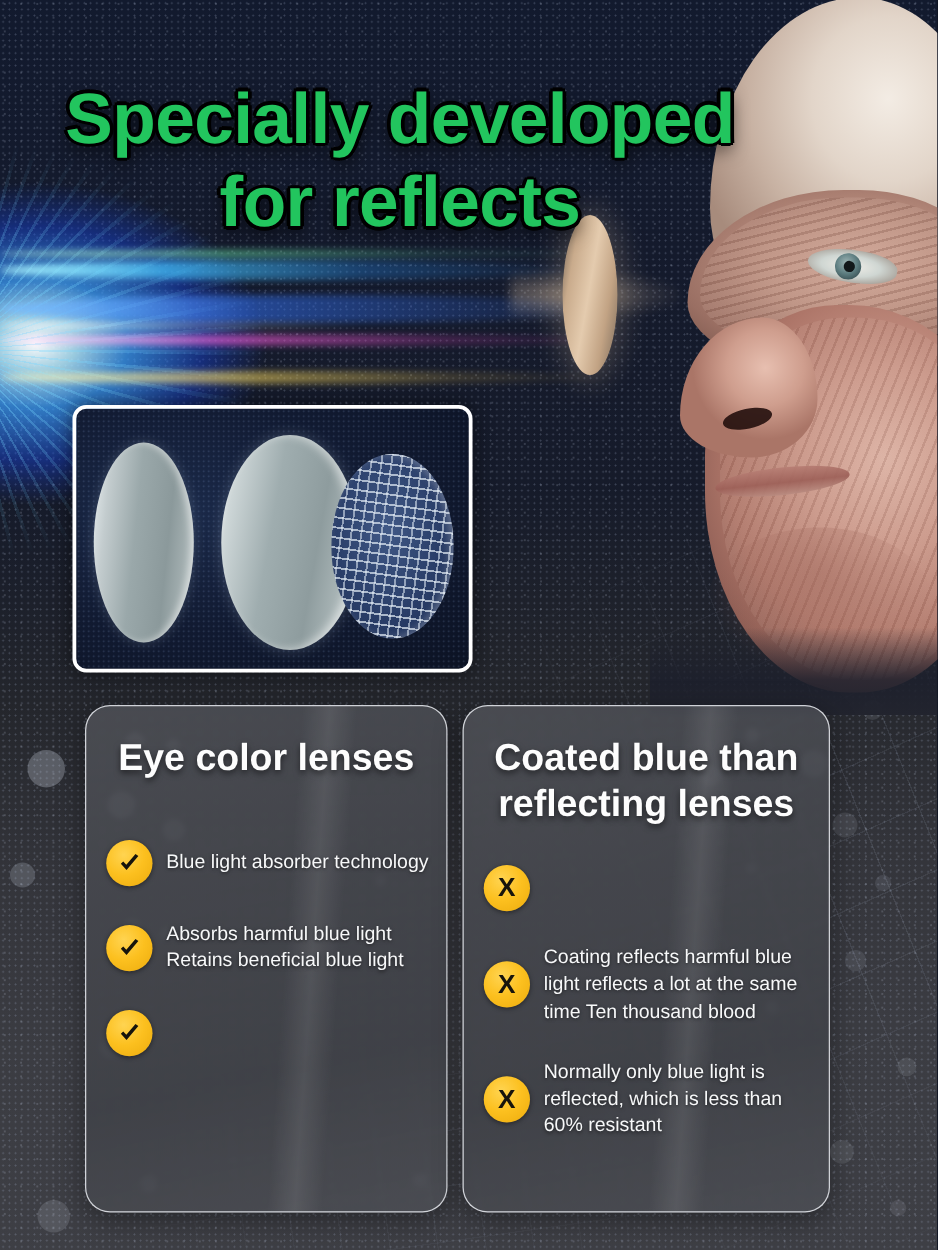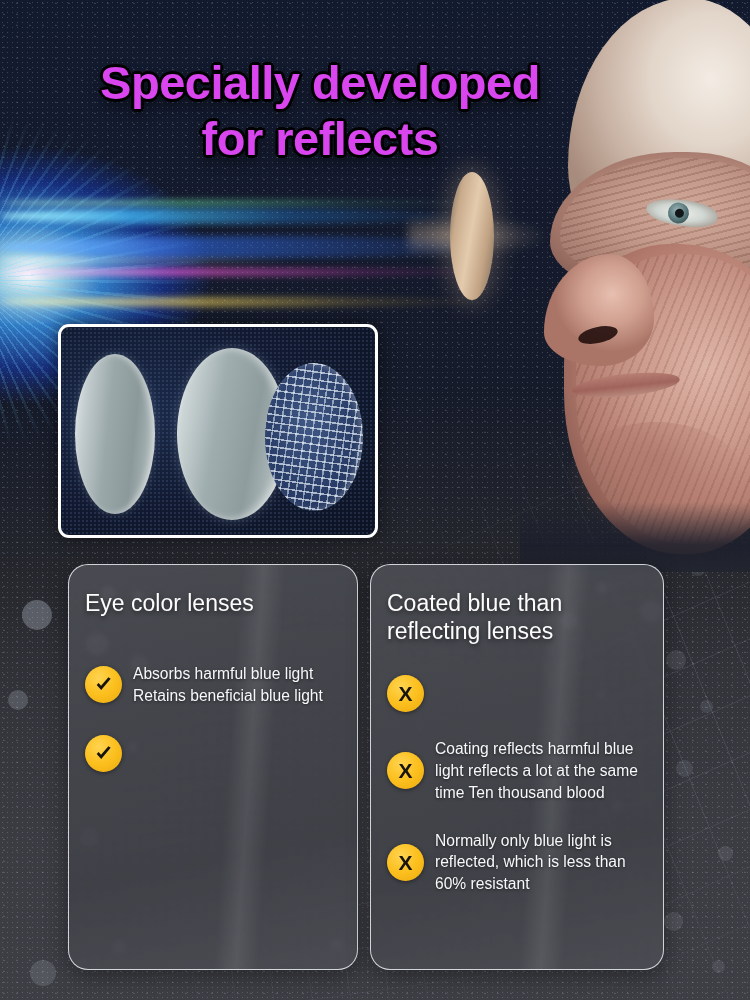--- a/index.html
+++ b/index.html
@@ -238,22 +238,22 @@
     left: 0; bottom: 0; width: 250px; height: 70px;
     background: linear-gradient(180deg, rgba(24,28,44,0) 0%, rgba(28,31,44,.85) 60%, rgba(34,36,46,1) 100%);
   }
 
   
   .headline {
     position: absolute;
     left: 0; top: 24px;
     width: 640px;
     text-align: center;
-    color: #d946ef;
-    font-size: 47px;
+    color: #22c55e;
+    font-size: 57px;
     font-weight: bold;
     line-height: 1.18;
     letter-spacing: -0.5px;
     text-shadow:
       2px 2px 0 #000, -2px 2px 0 #000, 2px -2px 0 #000, -2px -2px 0 #000,
       0 3px 0 #000, 3px 0 0 #000, 0 -3px 0 #000, -3px 0 0 #000,
       0 6px 14px rgba(0,0,0,.7);
     pointer-events: none;
   }
   .headline .l2 { display: block; }
@@ -319,24 +319,24 @@
     left: 55%; top: -12%;
     width: 44px; height: 130%;
     background: linear-gradient(90deg, rgba(255,255,255,0), rgba(255,255,255,.085), rgba(255,255,255,0));
     transform: rotate(4deg);
     pointer-events: none;
   }
   .card-title {
     position: relative;
     margin: 0;
     padding: 24px 16px 0;
-    text-align: left;
+    text-align: center;
     color: #fdfdfd;
-    font-size: 23px;
-    font-weight: normal;
+    font-size: 30px;
+    font-weight: bold;
     line-height: 1.22;
     text-shadow: 0 2px 5px rgba(0,0,0,.55);
   }
   .bullets {
     position: relative;
     margin: 0;
     padding: 0;
     list-style: none;
   }
   .bullets-left  { margin-top: 46px; }
@@ -455,20 +455,28 @@
     <div class="lens-item lens-a"></div>
     <div class="lens-item lens-b"></div>
     <div class="lens-item lens-c"></div>
   </div>
 
   <div class="card card-left">
     <div class="card-sheen"></div>
     <h2 class="card-title">Eye color lenses</h2>
     <ul class="bullets bullets-left">
 
+      <li class="bullet">
+        <span class="badge">
+          <svg width="21" height="21" viewBox="0 0 24 24" aria-hidden="true">
+            <path d="M4.2 12.6 L9.4 18.2 L20.2 5.4 L17.6 3.6 L9.2 13.4 L6.4 10.4 Z" fill="#17140c"></path>
+          </svg>
+        </span>
+        <span class="bullet-text">Blue light absorber technology</span>
+      </li>
 
       <li class="bullet">
         <span class="badge">
           <svg width="21" height="21" viewBox="0 0 24 24" aria-hidden="true">
             <path d="M4.2 12.6 L9.4 18.2 L20.2 5.4 L17.6 3.6 L9.2 13.4 L6.4 10.4 Z" fill="#17140c"></path>
           </svg>
         </span>
         <span class="bullet-text">Absorbs harmful blue light Retains beneficial blue light</span>
       </li>
 

